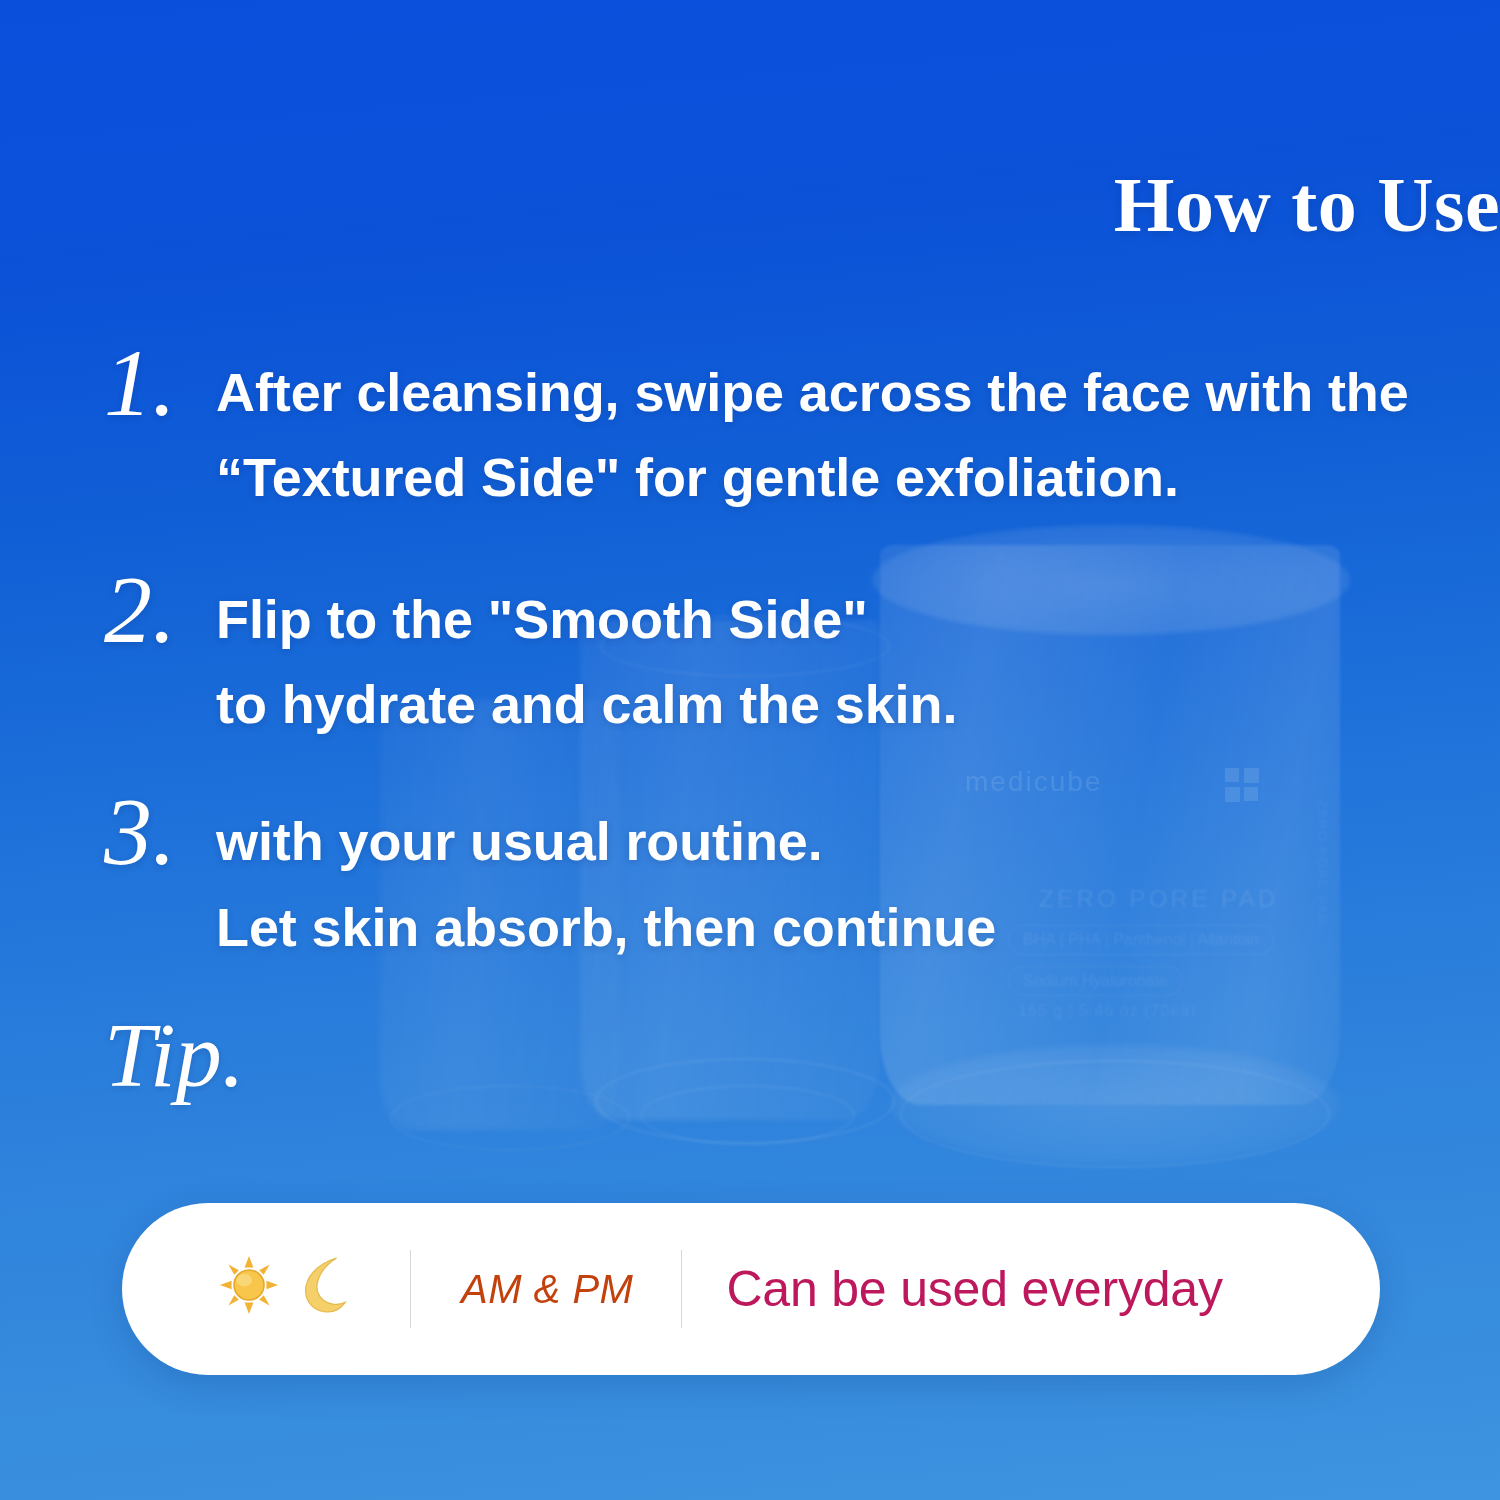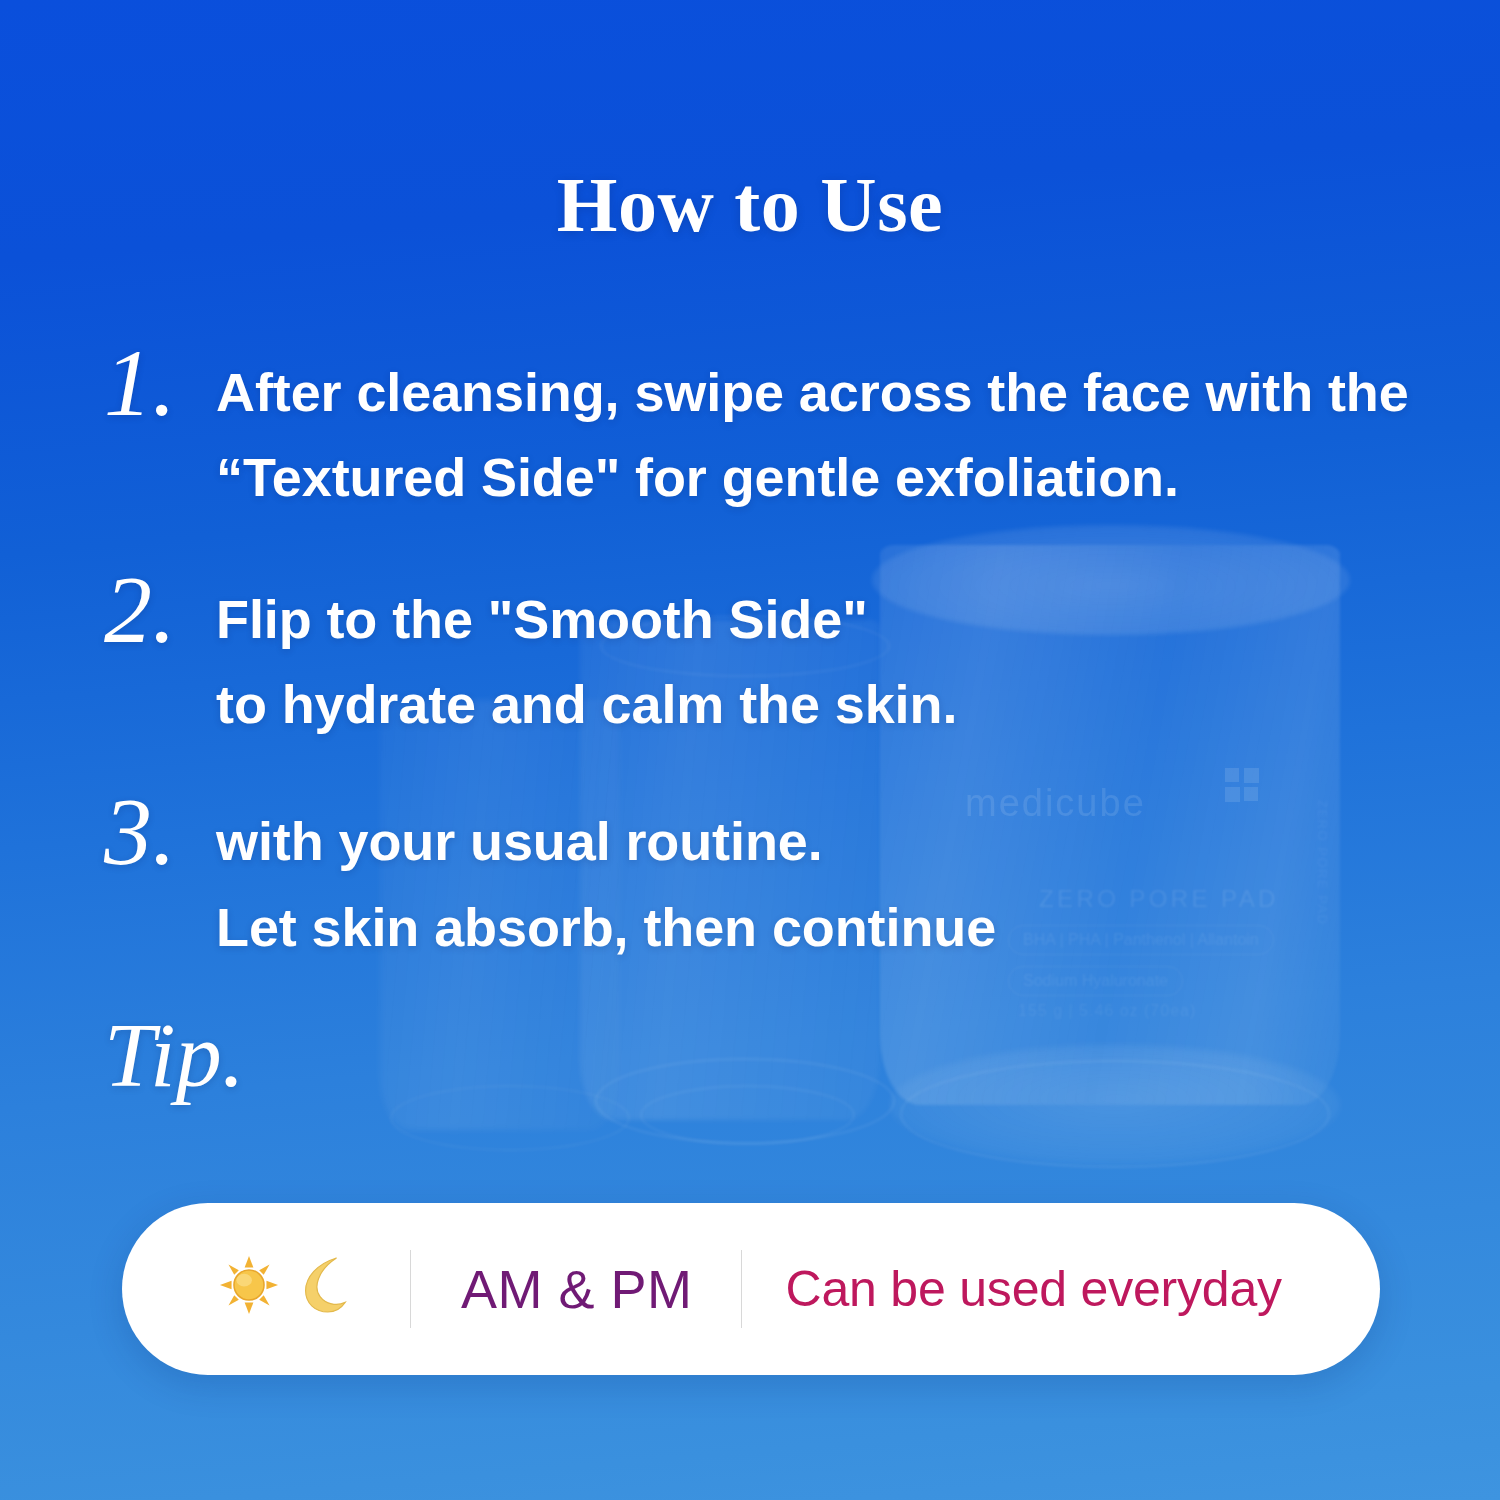--- a/index.html
+++ b/index.html
@@ -93,22 +93,22 @@
     filter:blur(1.6px);
   }
   .ring.r1{ left:595px; top:1058px; width:300px; height:86px; }
   .ring.r2{ left:640px; top:1085px; width:215px; height:60px; border-color:rgba(255,255,255,0.075); }
   .ring.r3{ left:390px; top:1085px; width:240px; height:66px; border-color:rgba(255,255,255,0.06); }
   .ring.r4{ left:900px; top:1060px; width:430px; height:108px; border-color:rgba(255,255,255,0.085); }
   .ring.r5{ left:600px; top:615px; width:290px; height:62px; border-color:rgba(255,255,255,0.07); }
 
   
   .jar-brand{
-    position:absolute; left:965px; top:782px;
-    font-size:38px; letter-spacing:2px;
+    position:absolute; left:965px; top:766px;
+    font-size:28px; letter-spacing:2px;
     color:rgba(255,255,255,0.11);
     font-family:"Liberation Sans", sans-serif;
     filter:blur(0.6px);
   }
   .jar-brand-mark{
     position:absolute; left:1225px; top:768px;
     width:34px; height:34px; filter:blur(0.6px);
   }
   .jar-brand-mark i{
     position:absolute; display:block;
@@ -150,21 +150,21 @@
     color:rgba(255,255,255,0.06);
     transform:rotate(90deg); transform-origin:0 0;
     filter:blur(1px);
     white-space:nowrap;
   }
 
   
   .content{ position:relative; z-index:5; }
 
   .title{
-    text-align:center;
+    text-align:right;
     margin-top:160px;
     font-family:"Liberation Serif", serif;
     font-weight:700;
     font-size:78px;
     color:#FFFFFF;
     letter-spacing:0.5px;
     text-shadow:0 2px 8px rgba(0,30,90,0.22);
   }
 
   .steps{ margin-top:92px; padding-left:104px; }
@@ -222,25 +222,26 @@
     line-height:1;
   }
   .divider{
     width:1px; height:78px;
     background:#D8D8D8;
     margin:0 34px;
   }
   .divider.d1{ margin-left:60px; margin-right:50px; }
   .divider.d2{ margin-left:48px; margin-right:44px; }
   .pill-ampm{
-    font-size:54px;
+    font-size:40px;
     font-weight:400;
-    color:#701a75;
+    color:#c2410c;
     letter-spacing:0.5px;
     white-space:nowrap;
+    font-style:italic;
   }
   .pill-note{
     font-size:50px;
     font-weight:400;
     color:#be185d;
     letter-spacing:-0.2px;
     white-space:nowrap;
   }
   .sun-ico, .moon-ico{ display:block; }
 </style>

